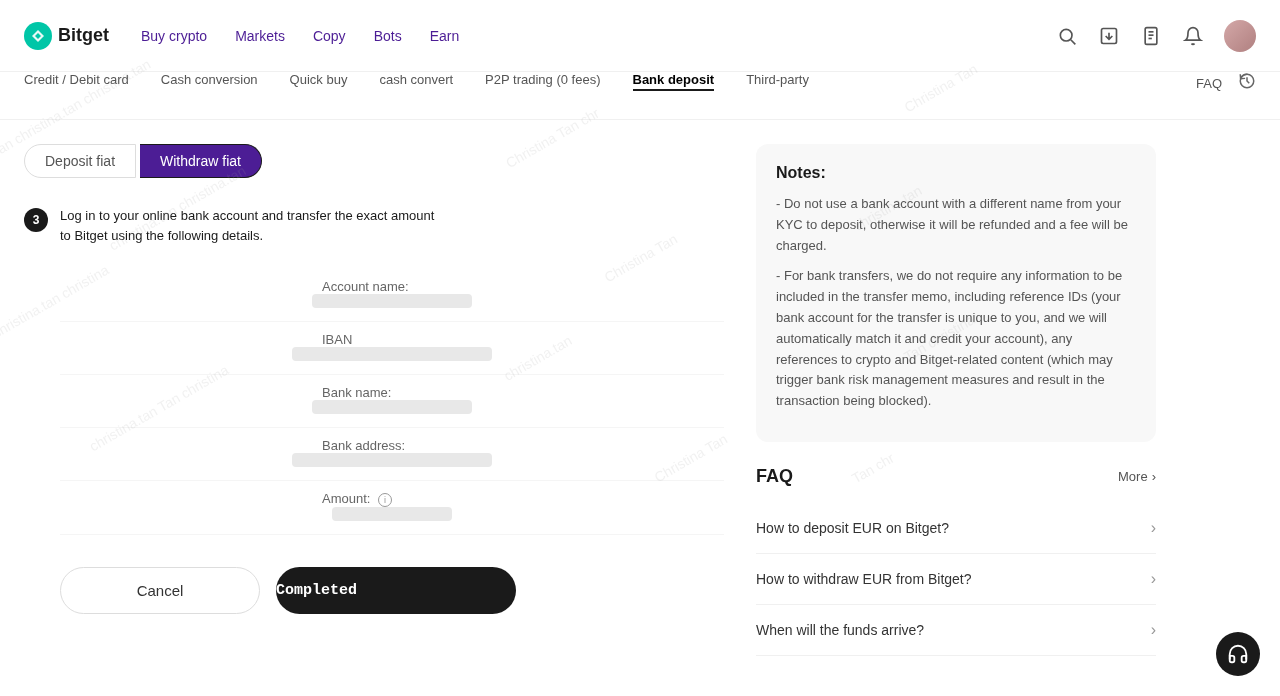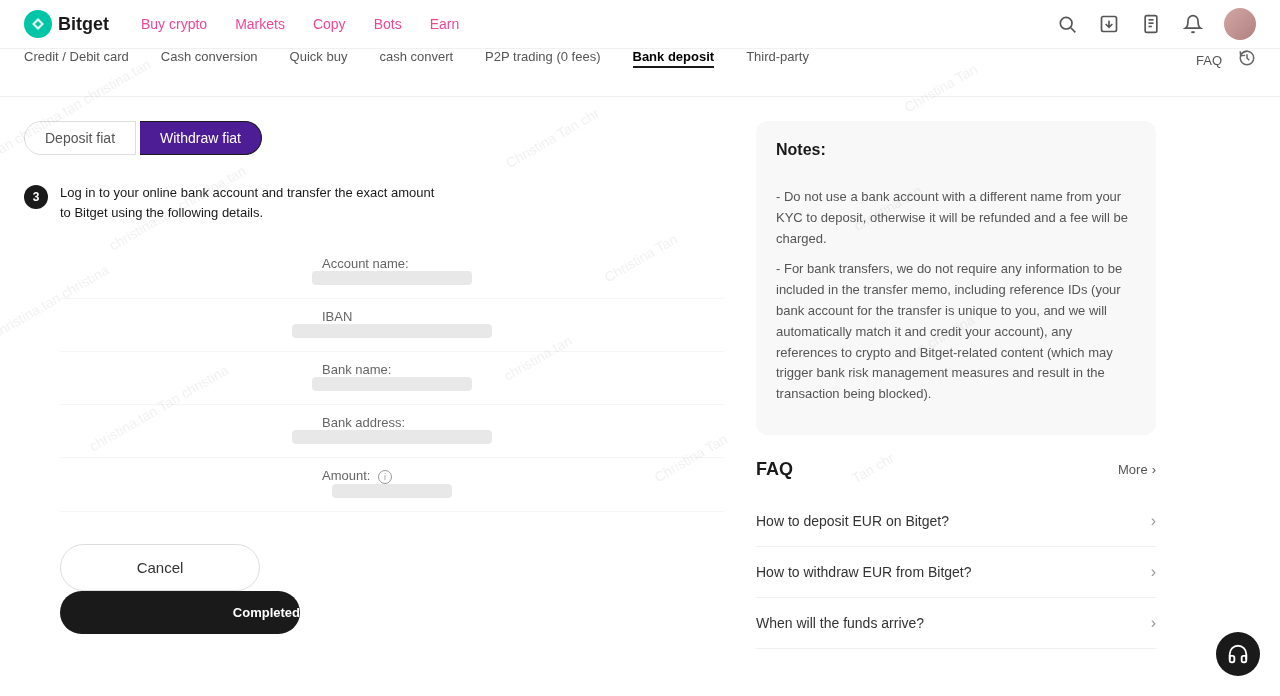--- a/index.html
+++ b/index.html
@@ -1,23 +1,23 @@
 <!DOCTYPE html>
 <html><head>
   <meta charset="utf-8">
   <style>
     * { margin: 0; padding: 0; box-sizing: border-box; }
     body { font-family: -apple-system, BlinkMacSystemFont, 'Segoe UI', sans-serif; background: #fff; color: #1a1a1a; font-size: 14px; overflow: hidden; }
 
     
-    .top-nav { display: flex; align-items: center; height: 49px; padding: 0 24px; border-bottom: 1px solid #f0f0f0; gap: 32px; }
+    .top-nav { display: flex; align-items: center; height: 72px; padding: 0 24px; border-bottom: 1px solid #f0f0f0; gap: 32px; }
     .logo { display: flex; align-items: center; gap: 6px; font-weight: 700; font-size: 18px; color: #1a1a1a; text-decoration: none; }
     .logo-icon { width: 28px; height: 28px; background: #00c6a7; border-radius: 50%; display: flex; align-items: center; justify-content: center; color: white; font-size: 12px; font-weight: 900; }
     .nav-links { display: flex; gap: 28px; align-items: center; }
-    .nav-link { font-size: 14px; color: #ec4899; cursor: pointer; font-weight: 500; }
+    .nav-link { font-size: 14px; color: #4c1d95; cursor: pointer; font-weight: 500; }
     .nav-right { margin-left: auto; display: flex; align-items: center; gap: 20px; }
     .nav-icon { width: 22px; height: 22px; cursor: pointer; color: #666; display: flex; align-items: center; justify-content: center; font-size: 18px; }
     .avatar { width: 32px; height: 32px; border-radius: 50%; background: #ccc; overflow: hidden; cursor: pointer; }
     .avatar-img { width: 100%; height: 100%; object-fit: cover; background: linear-gradient(135deg, #d4a8a8, #b08080); }
 
     
     .sub-nav { display: flex; align-items: flex-start; height: 48px; padding: 0 24px; border-bottom: 1px solid #f0f0f0; gap: 32px; }
     .sub-nav-link { font-size: 13px; color: #555; cursor: pointer; padding-bottom: 2px; }
     .sub-nav-link.active { color: #000000; font-weight: 600; border-bottom: 2px solid #1a1a1a; }
     .sub-nav-right { margin-left: auto; display: flex; align-items: center; gap: 16px; }
@@ -46,28 +46,28 @@
     .form-row { display: flex; align-items: center; padding: 10px 0; border-bottom: 1px solid #f5f5f5; flex-direction: column; }
     .form-label { width: 140px; color: #666; font-size: 13px; flex-shrink: 0; }
     .form-value { flex: 1; color: #1a1a1a; font-size: 13px; }
     .redacted-block { display: inline-block; background: #e8e8e8; border-radius: 4px; height: 14px; }
     .redacted-sm { width: 120px; }
     .redacted-md { width: 160px; }
     .redacted-lg { width: 200px; }
     .info-icon { display: inline-flex; align-items: center; justify-content: center; width: 14px; height: 14px; border-radius: 50%; border: 1px solid #999; color: #999; font-size: 9px; cursor: pointer; margin-left: 4px; }
 
     
-    .btn-row { display: flex; margin-top: 32px; margin-left: 36px; flex-direction: column; }
+    .btn-row { display: flex; gap: 16px; margin-top: 32px; margin-left: 36px; }
     .btn-cancel { flex: 1; max-width: 200px; padding: 14px 0; border: 1px solid #ddd; border-radius: 24px; background: #fff; color: #333; font-size: 15px; cursor: pointer; text-align: center; }
-    .btn-completed { flex: 1; max-width: 240px; padding: 14px 0; border: none; border-radius: 24px; background: #1a1a1a; color: #fff; font-size: 13px; font-weight: 600; cursor: pointer; text-align: right; }
+    .btn-completed { flex: 1; max-width: 240px; padding: 14px 0; border: none; border-radius: 24px; background: #1a1a1a; color: #fff; font-size: 15px; font-weight: 600; cursor: pointer; text-align: left; font-family: Liberation Mono, monospace; }
 
     
     .right-panel { width: 400px; flex-shrink: 0; }
     .notes-box { background: #f8f8f8; border-radius: 12px; padding: 20px; margin-bottom: 24px; }
-    .notes-title { font-size: 16px; font-weight: 700; margin-bottom: 28px; }
+    .notes-title { font-size: 16px; font-weight: 700; margin-bottom: 12px; }
     .notes-text { font-size: 13px; color: #555; line-height: 1.6; }
     .notes-text p { margin-bottom: 10px; }
 
     
     .faq-section {}
     .faq-header { display: flex; align-items: center; justify-content: space-between; margin-bottom: 16px; }
     .faq-title { font-size: 18px; font-weight: 700; }
     .faq-more { display: flex; align-items: center; gap: 4px; color: #555; font-size: 13px; cursor: pointer; }
     .faq-item { display: flex; align-items: center; justify-content: space-between; padding: 16px 0; border-bottom: 1px solid #f0f0f0; cursor: pointer; }
     .faq-item-text { font-size: 14px; color: #333; }

